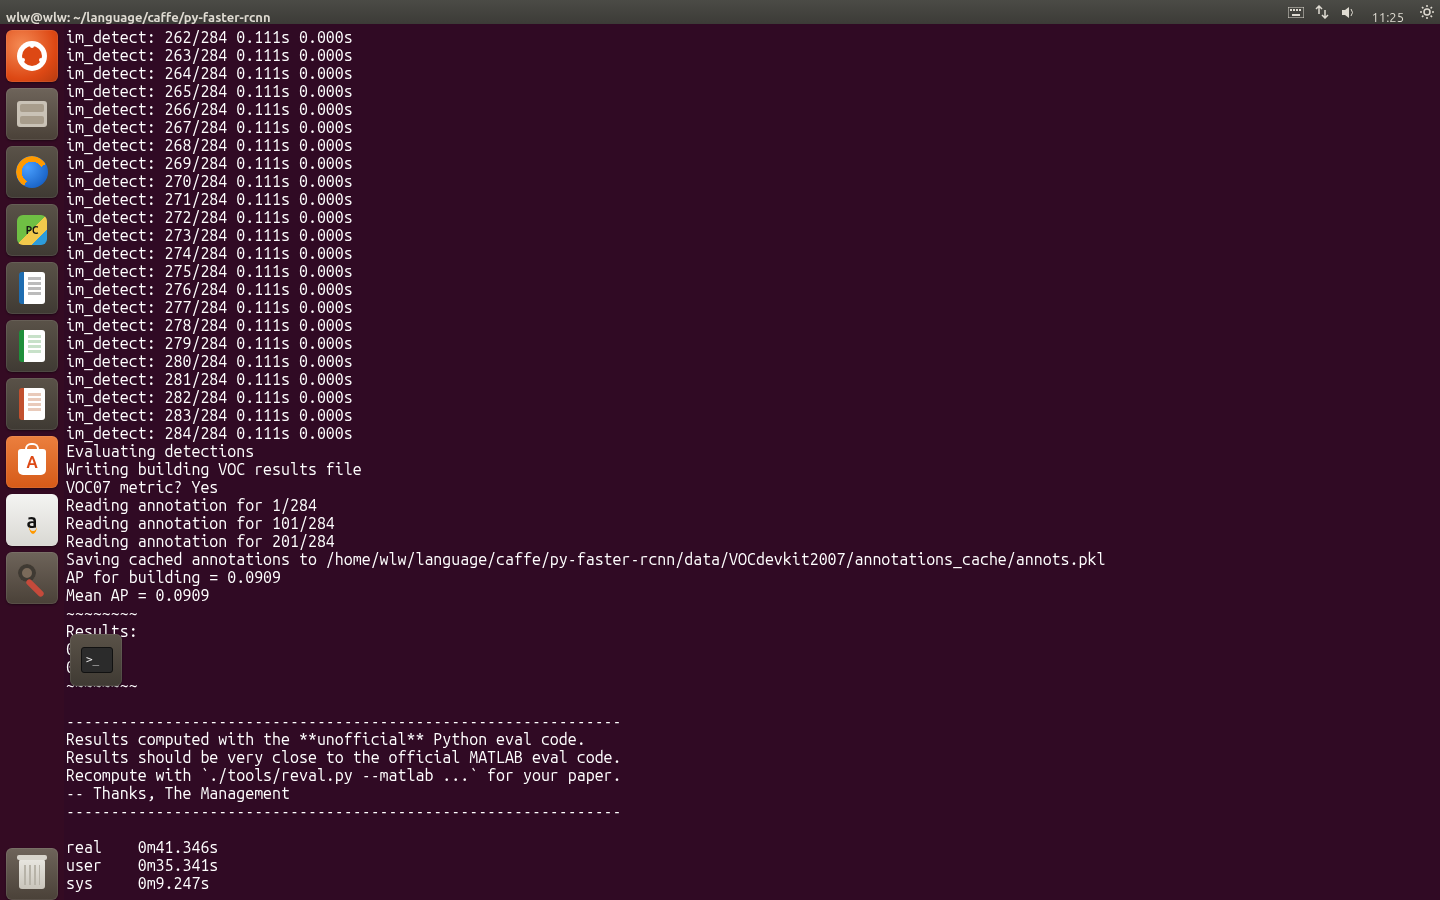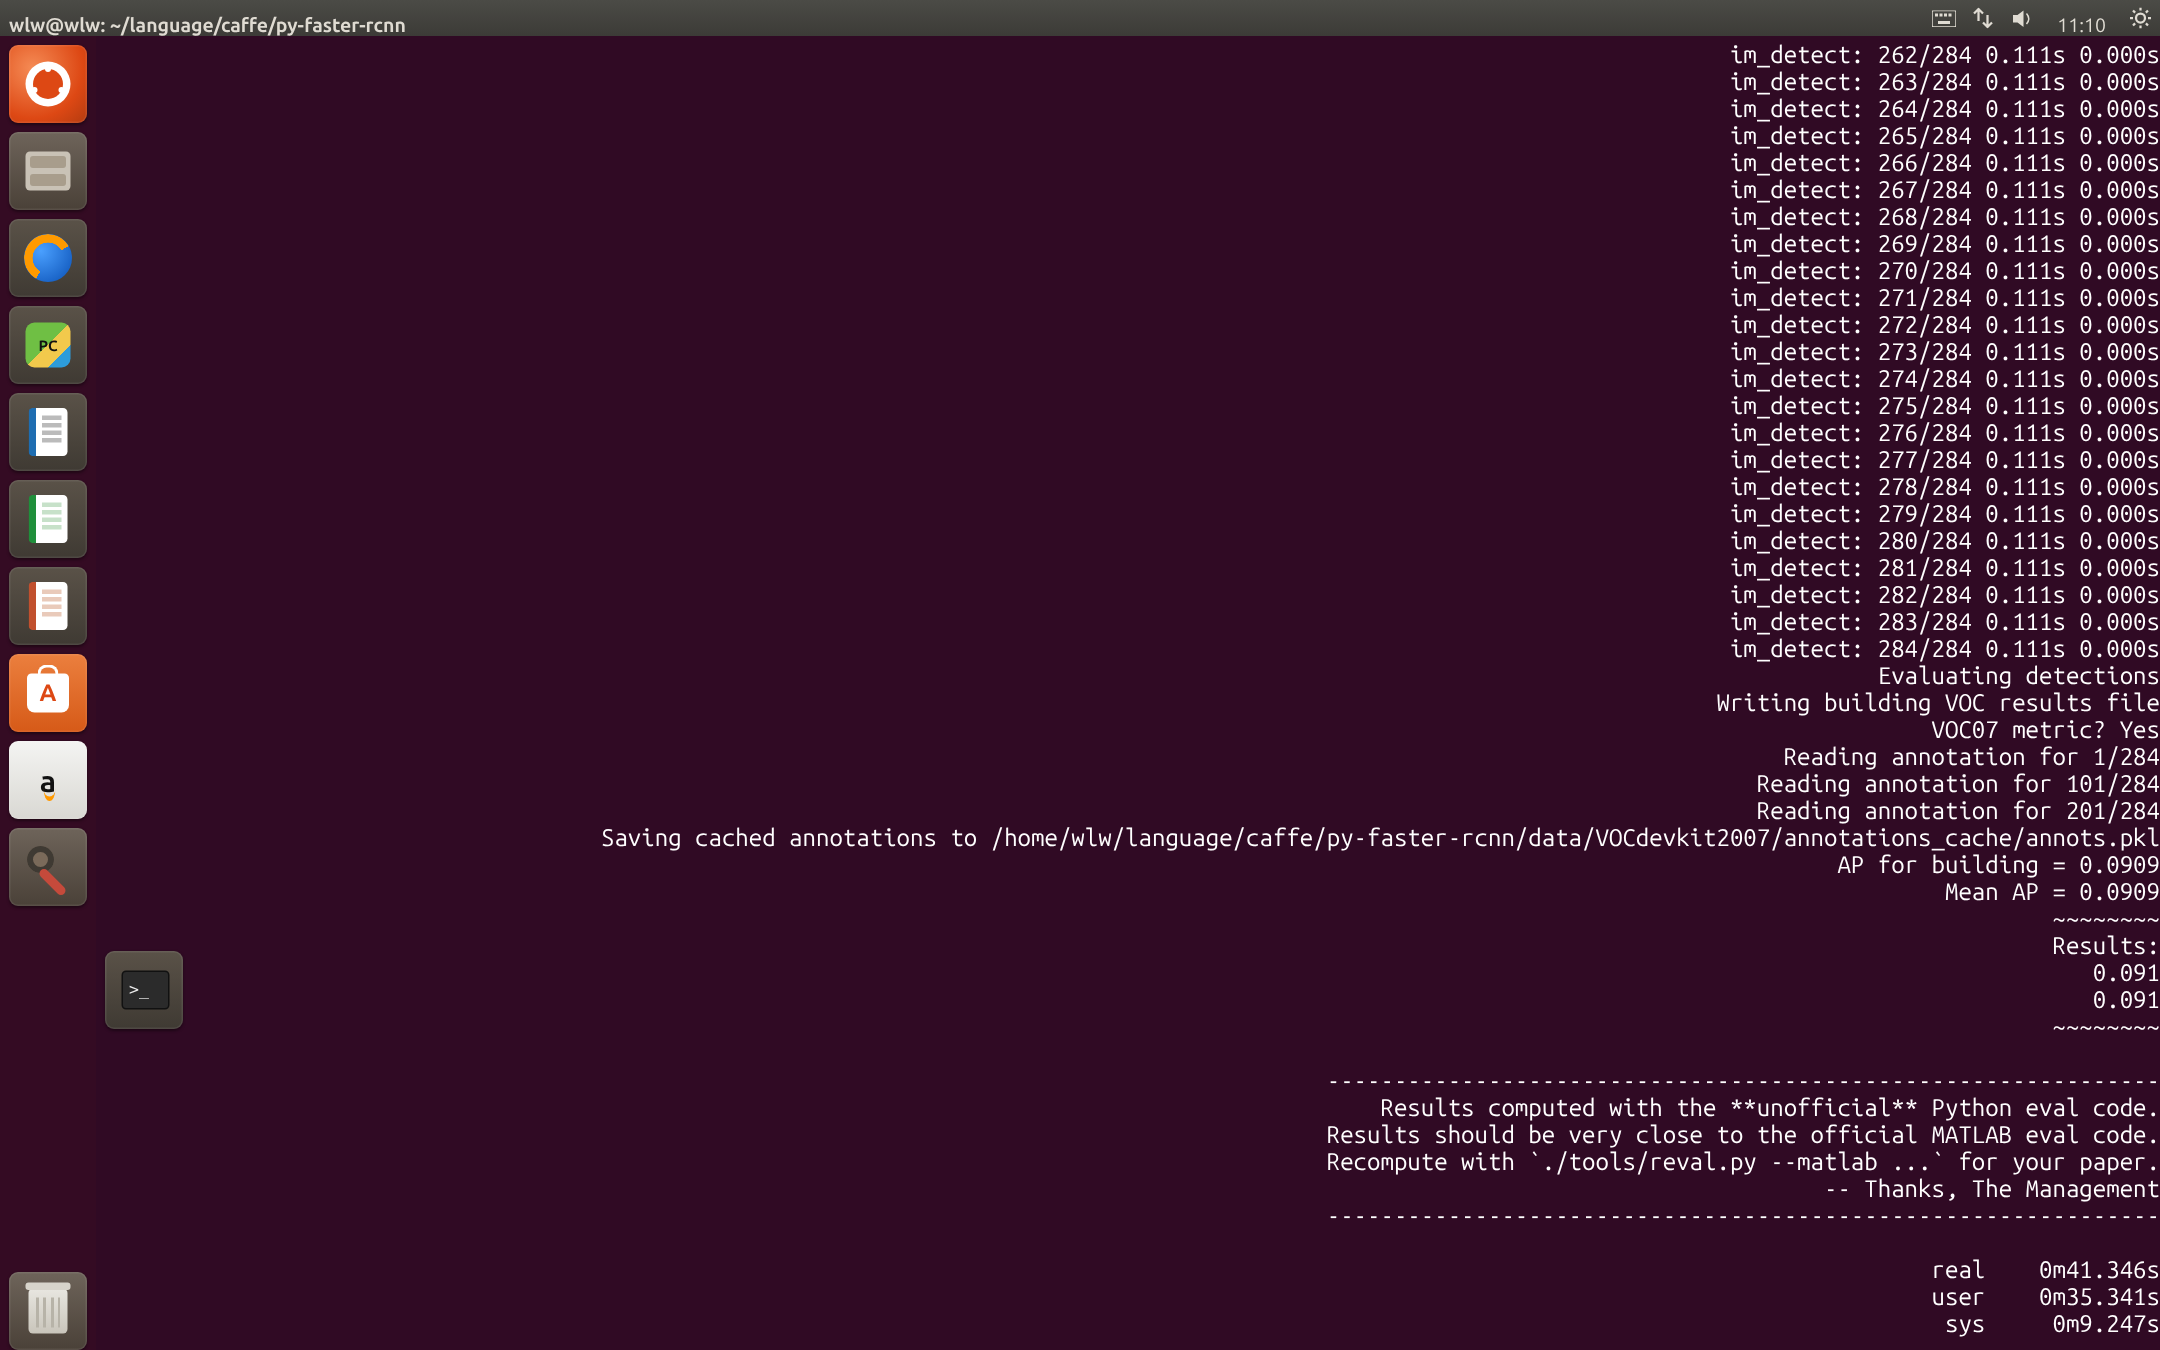--- a/index.html
+++ b/index.html
@@ -56,21 +56,20 @@
 
   
   .terminal {
     position:absolute; top:24px; left:64px; right:0; bottom:0;
     background:#300a24; color:#ffffff;
     font-family: "Ubuntu Mono","DejaVu Sans Mono","Liberation Mono",monospace;
     font-size: 16px; line-height: 18px;
     padding: 4px 0 4px 2px;
     white-space: pre;
     overflow:hidden;
-    text-align:right;
   }
   .terminal .line { height:18px; }
 
   
   .ubuntu-swirl { width:30px;height:30px;border-radius:50%;background:#fff;position:relative; }
   .ubuntu-swirl::before{content:"";position:absolute;inset:5px;border-radius:50%;background:#dd4814;}
   .ubuntu-swirl::after{content:"";position:absolute;top:3px;left:13px;width:4px;height:4px;border-radius:50%;background:#fff;box-shadow: 9px 14px 0 #fff, -9px 14px 0 #fff;}
 
   .drawer{width:30px;height:26px;background:#c9c2b6;border-radius:3px;position:relative;}
   .drawer::before{content:"";position:absolute;left:3px;right:3px;top:3px;height:8px;background:#a89d8c;border-radius:2px;}
@@ -128,21 +127,21 @@
         <path d="M4 1 L4 9 M1 4 L4 1 L7 4" stroke="#dfdbd2" stroke-width="1.5" fill="none"></path>
         <path d="M10 13 L10 5 M7 10 L10 13 L13 10" stroke="#dfdbd2" stroke-width="1.5" fill="none"></path>
       </svg>
   </div>
   <div class="indicator">
     <svg width="15" height="13" viewBox="0 0 15 13">
         <path d="M1 4 H4 L8 1 V12 L4 9 H1 Z" fill="#dfdbd2"></path>
         <path d="M10 3 Q13 6.5 10 10" stroke="#dfdbd2" fill="none"></path>
       </svg>
   </div>
-  <div class="clock">11:10</div>
+  <div class="clock">11:25</div>
   <div class="indicator">
     <svg width="14" height="14" viewBox="0 0 14 14">
         <circle cx="7" cy="7" r="3" fill="none" stroke="#dfdbd2" stroke-width="1.5"></circle>
         <g stroke="#dfdbd2" stroke-width="1.5">
           <line x1="7" y1="0" x2="7" y2="2"></line>
           <line x1="7" y1="12" x2="7" y2="14"></line>
           <line x1="0" y1="7" x2="2" y2="7"></line>
           <line x1="12" y1="7" x2="14" y2="7"></line>
           <line x1="2" y1="2" x2="3.4" y2="3.4"></line>
           <line x1="10.6" y1="10.6" x2="12" y2="12"></line>

